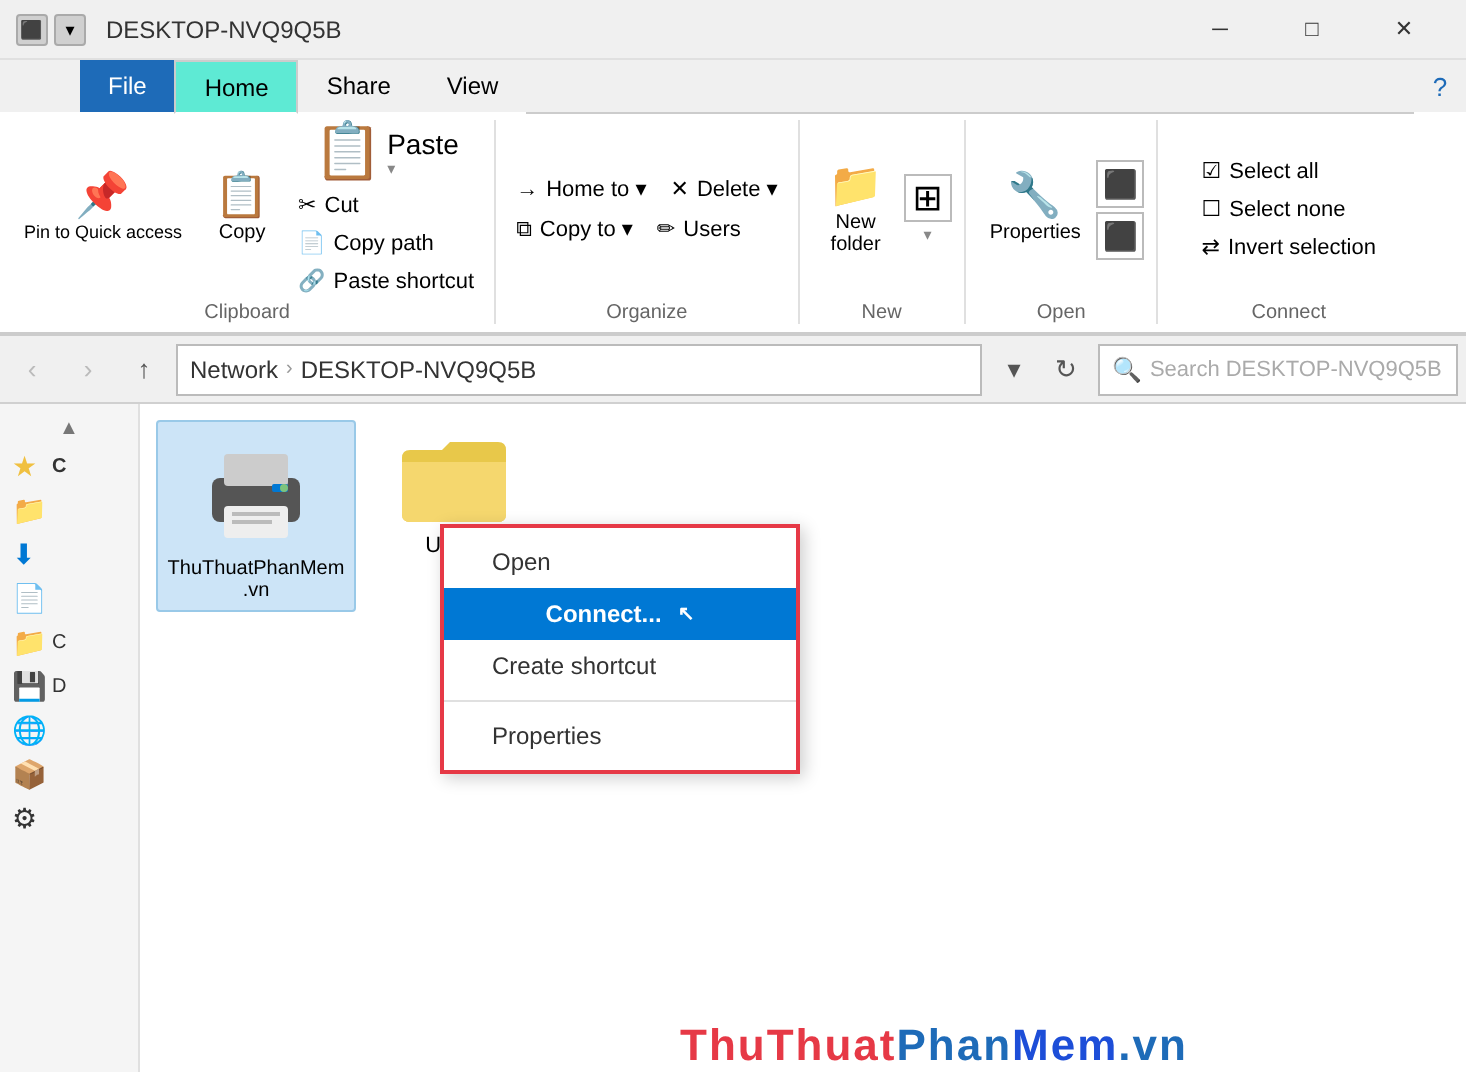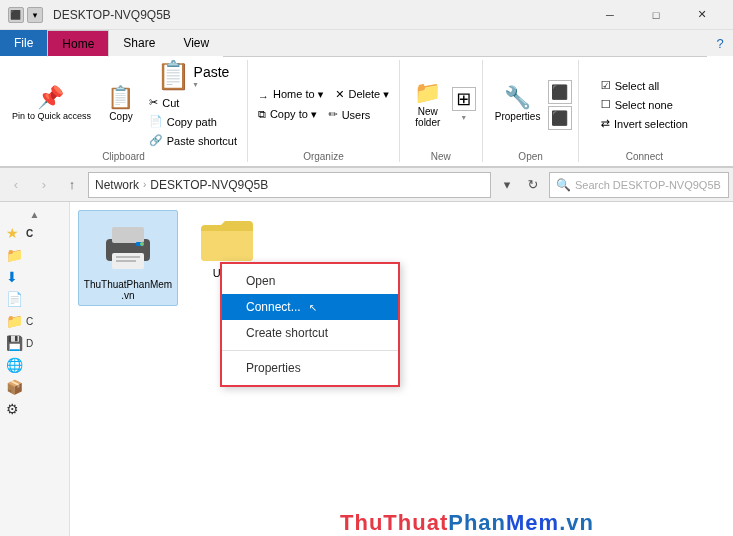--- a/index.html
+++ b/index.html
@@ -17,29 +17,29 @@
     }
     .title-bar-left { display: flex; align-items: center; gap: 6px; }
     .title-bar-icons { display: flex; gap: 3px; }
     .title-icon { width: 16px; height: 16px; background: #d0d0d0; border: 1px solid #aaa; border-radius: 2px; font-size: 9px; display: flex; align-items: center; justify-content: center; }
     .title-text { font-size: 12px; color: #333; margin-left: 4px; }
     .title-bar-right { display: flex; }
     .title-btn { width: 46px; height: 30px; display: flex; align-items: center; justify-content: center; font-size: 11px; cursor: pointer; color: #333; }
 
     
     .ribbon { background: #f0f0f0; border-bottom: 1px solid #ccc; }
-    .ribbon-tabs { display: flex; height: 26px; }
+    .ribbon-tabs { display: flex; height: 26px; margin-left: 40px; }
     .ribbon-tab {
       padding: 4px 14px;
       font-size: 12px;
       cursor: pointer;
       display: flex; align-items: center;
     }
     .ribbon-tab.file { background: #1e6bb8; color: white; padding: 4px 14px; }
-    .ribbon-tab.active { background: #be185d; border-top: 1px solid #ccc; border-left: 1px solid #ccc; border-right: 1px solid #ccc; border-bottom: 1px solid #fff; margin-bottom: -1px; }
+    .ribbon-tab.active { background: #5eead4; border-top: 1px solid #ccc; border-left: 1px solid #ccc; border-right: 1px solid #ccc; border-bottom: 1px solid #fff; margin-bottom: -1px; }
     .ribbon-content {
       background: #fff;
       border-bottom: 1px solid #ccc;
       padding: 4px 0;
       display: flex;
       align-items: stretch;
     }
     .ribbon-group {
       display: flex;
       flex-direction: column;
@@ -442,21 +442,21 @@
         <svg viewBox="0 0 56 48" width="56" height="48">
           <path d="M2 12 Q2 8 6 8 L22 8 L26 4 L50 4 Q54 4 54 8 L54 40 Q54 44 50 44 L6 44 Q2 44 2 40 Z" fill="#e8c84a"></path>
           <path d="M2 14 L54 14 L54 40 Q54 44 50 44 L6 44 Q2 44 2 40 Z" fill="#f5d76e"></path>
         </svg>
       </div>
       <div class="file-label">Users</div>
     </div>
 
     <div class="context-menu context-menu-border">
       <div class="context-menu-item">Open</div>
-      <div class="context-menu-item highlighted" style="display:flex; align-items:center; justify-content:flex-start;">
+      <div class="context-menu-item highlighted" style="display:flex; align-items:center; justify-content:center;font-weight:bold;">
         <span>Connect...</span>
         <span style="font-size:10px; margin-left:8px;">↖</span>
       </div>
       <div class="context-menu-item">Create shortcut</div>
       <div class="context-menu-divider"></div>
       <div class="context-menu-item">Properties</div>
     </div>
 
     <div class="watermark">
       <span class="watermark-thu">Thu</span><span class="watermark-thuat">Thuat</span><span class="watermark-phan">Phan</span><span class="watermark-mem">Mem</span><span class="watermark-vn">.vn</span>

